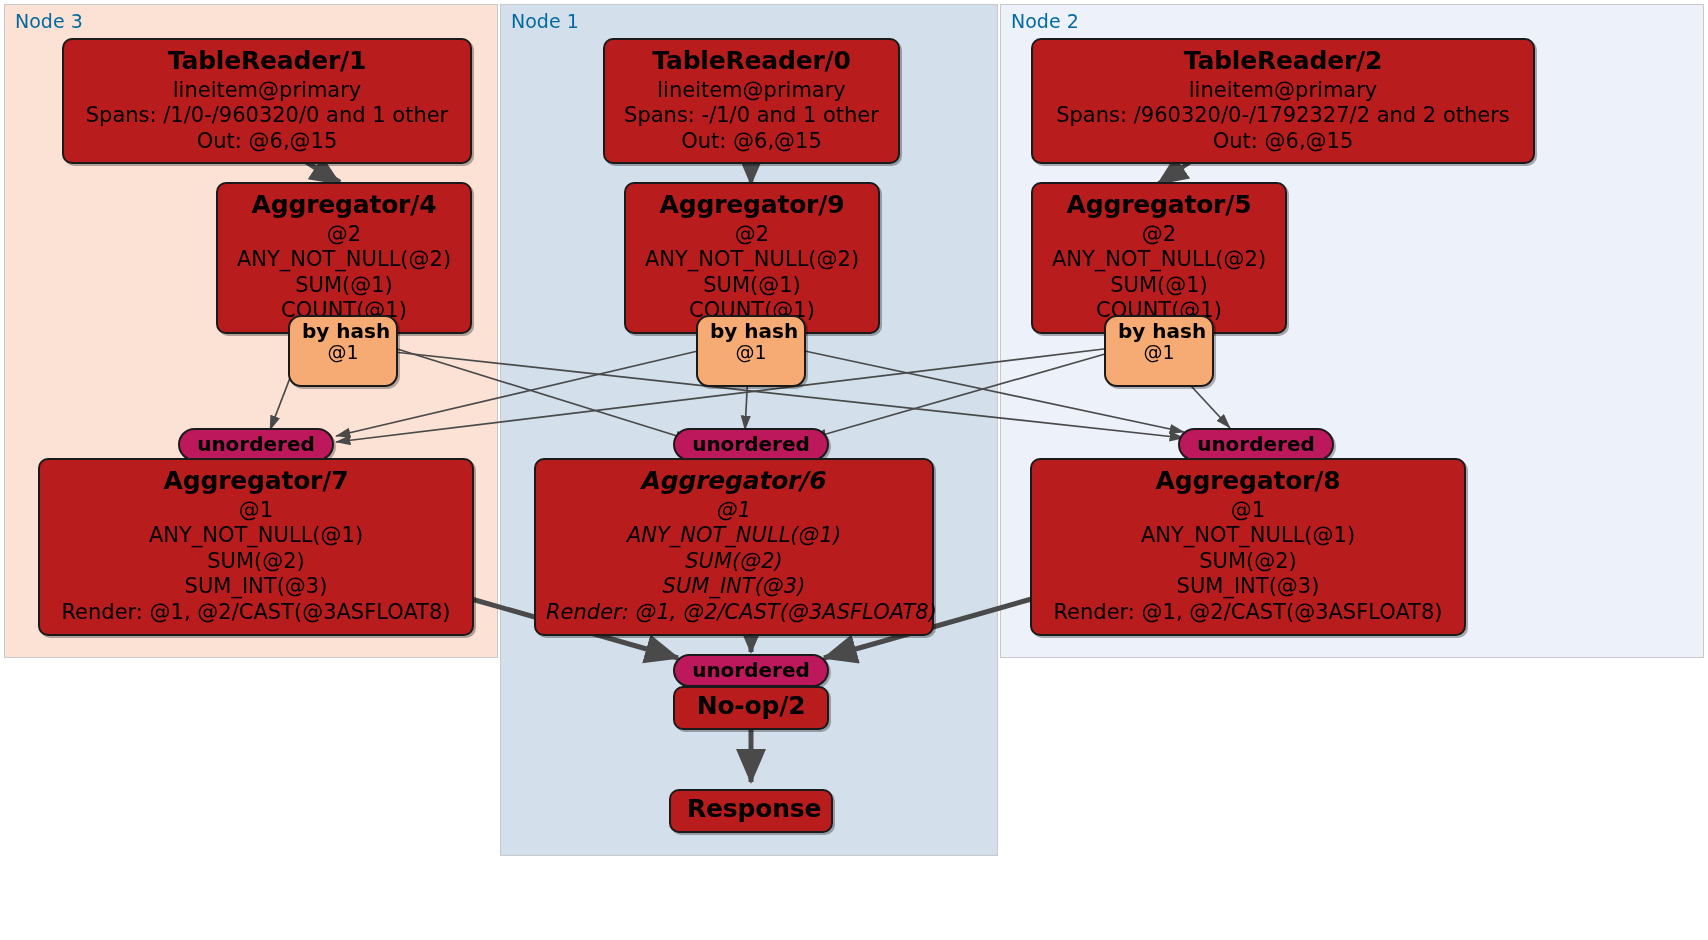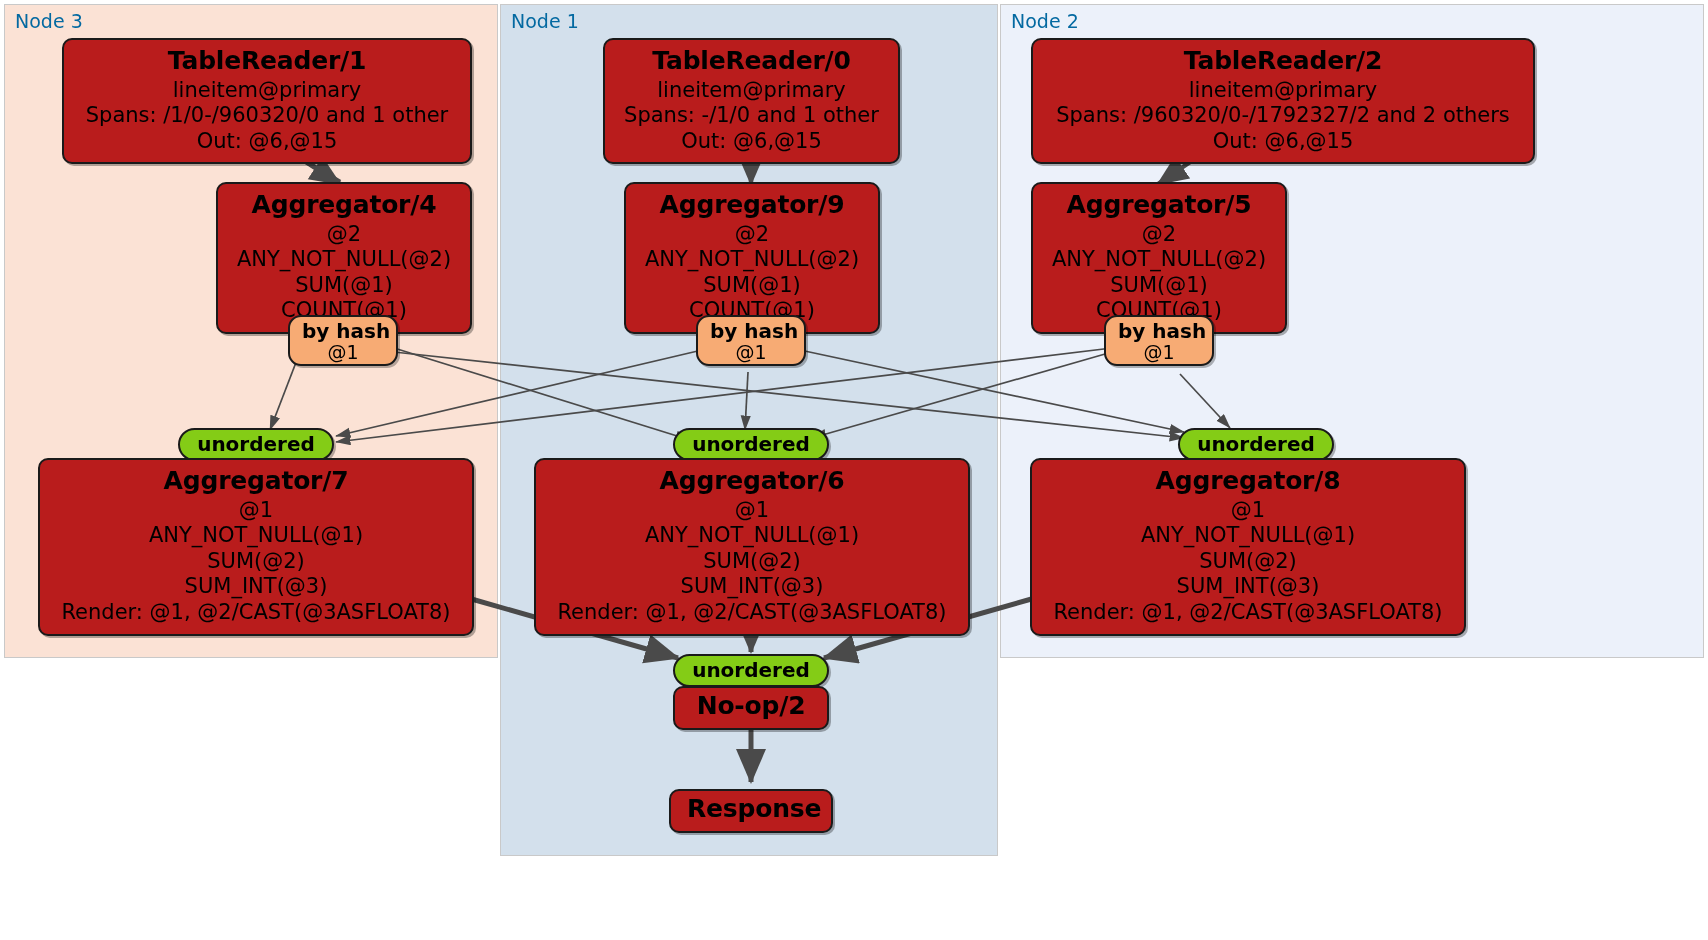--- a/index.html
+++ b/index.html
@@ -76,24 +76,24 @@
     box-sizing: border-box;
     border: 2px solid #1a1a1a;
     text-align: center;
     color: #000;
     box-shadow: 2px 2px 0 rgba(0,0,0,0.28);
     line-height: 1.12;
   }
   .pill.hash {
     background: #f7ab74;
     border-radius: 13px;
-    padding: 3px 12px 0 12px;
+    padding: 3px 12px 21px 12px;
   }
   .pill.unord {
-    background: #84cc16;
+    background: #be185d;
     border-radius: 17px;
     padding: 3px 14px 4px 14px;
   }
   .pill .pt {
     font-weight: bold;
     font-size: 20px;
     white-space: nowrap;
   }
   .pill .ps {
     font-size: 19px;
@@ -231,21 +231,21 @@
 
   <div class="proc" style="left:38px; top:458px; width:436px;">
     <div class="ttl">Aggregator/7</div>
     <div class="ln">@1</div>
     <div class="ln">ANY_NOT_NULL(@1)</div>
     <div class="ln">SUM(@2)</div>
     <div class="ln">SUM_INT(@3)</div>
     <div class="ln">Render: @1, @2/CAST(@3ASFLOAT8)</div>
   </div>
 
-  <div class="proc" style="left:534px; top:458px; width:436px;">
+  <div class="proc" style="left:534px; top:458px; width:400px;font-style:italic;">
     <div class="ttl">Aggregator/6</div>
     <div class="ln">@1</div>
     <div class="ln">ANY_NOT_NULL(@1)</div>
     <div class="ln">SUM(@2)</div>
     <div class="ln">SUM_INT(@3)</div>
     <div class="ln">Render: @1, @2/CAST(@3ASFLOAT8)</div>
   </div>
 
   <div class="proc" style="left:1030px; top:458px; width:436px;">
     <div class="ttl">Aggregator/8</div>

